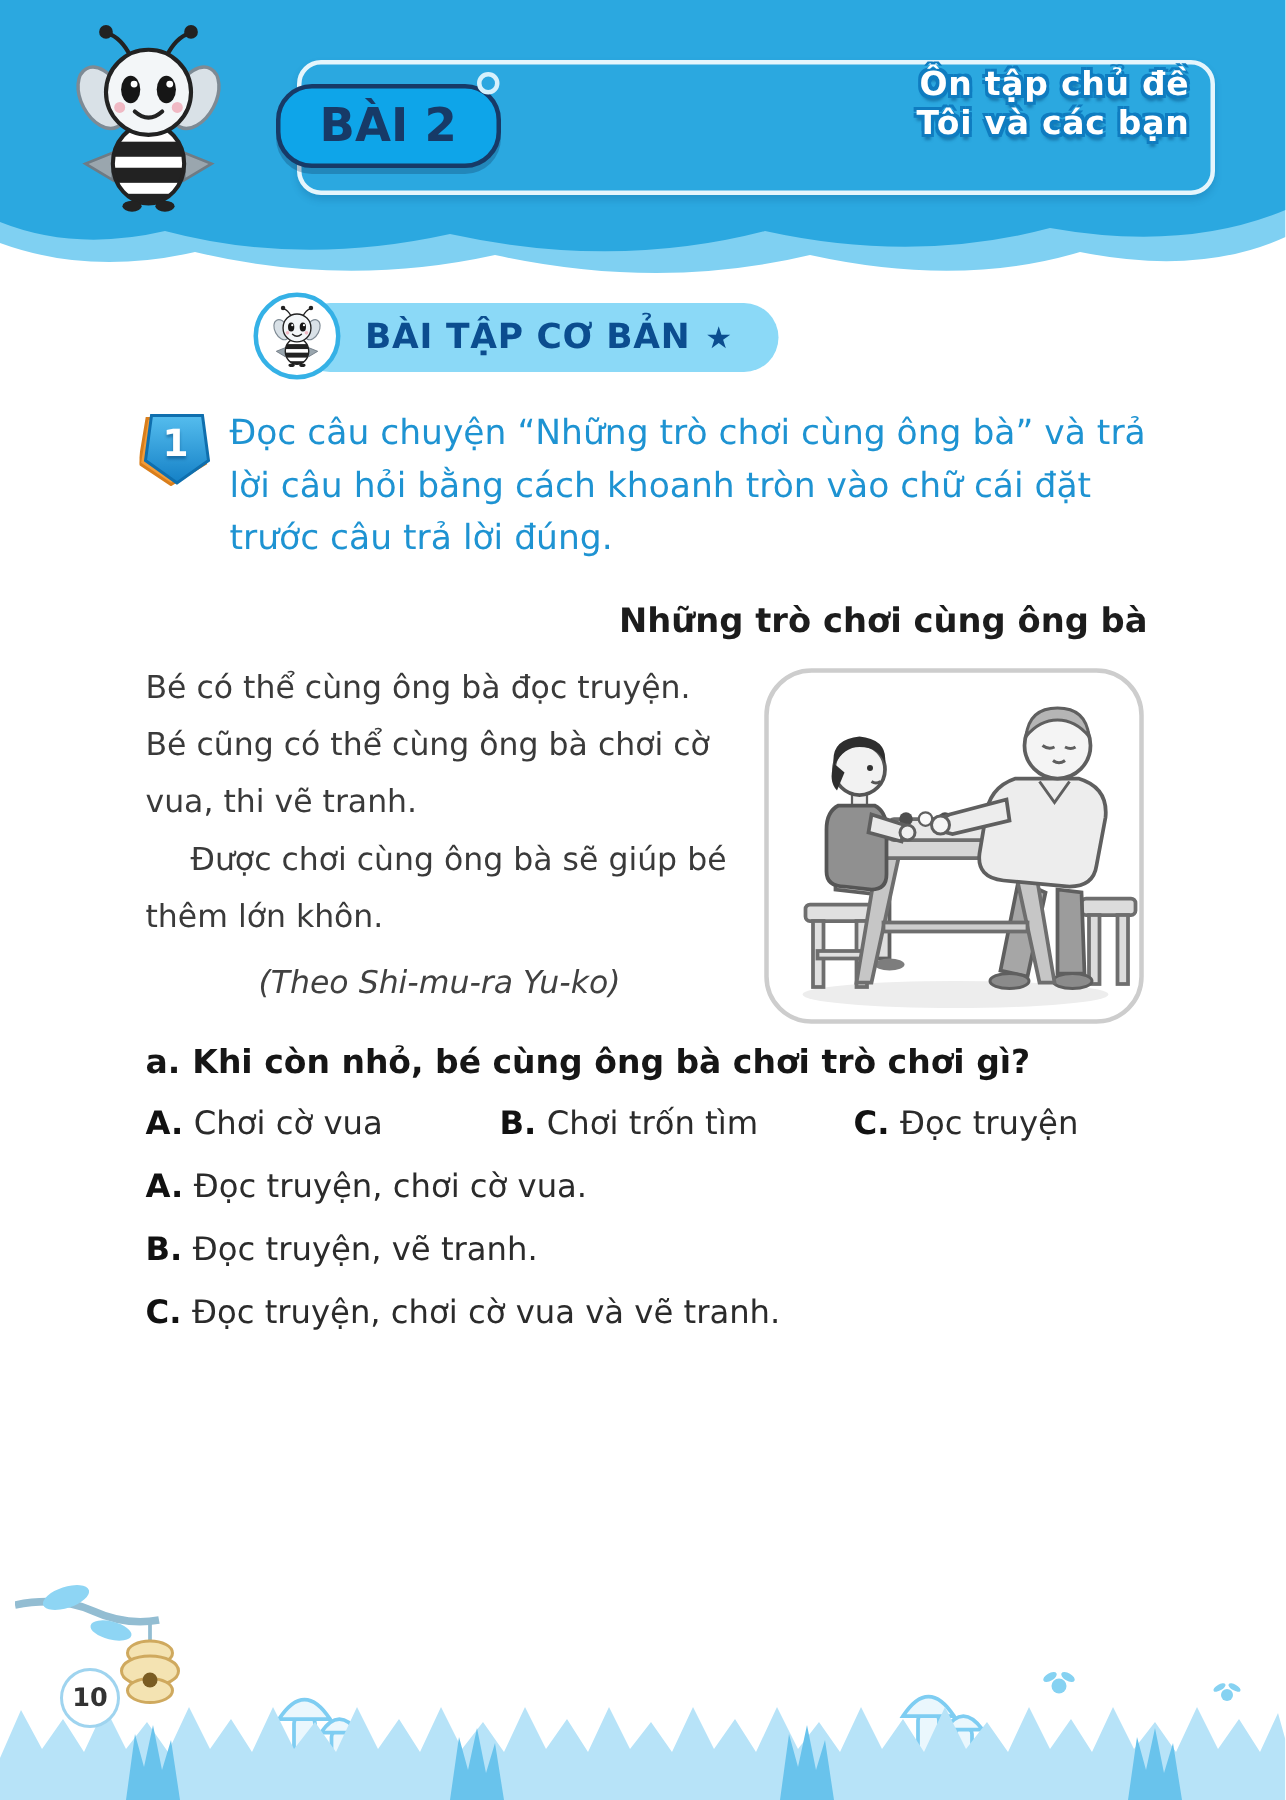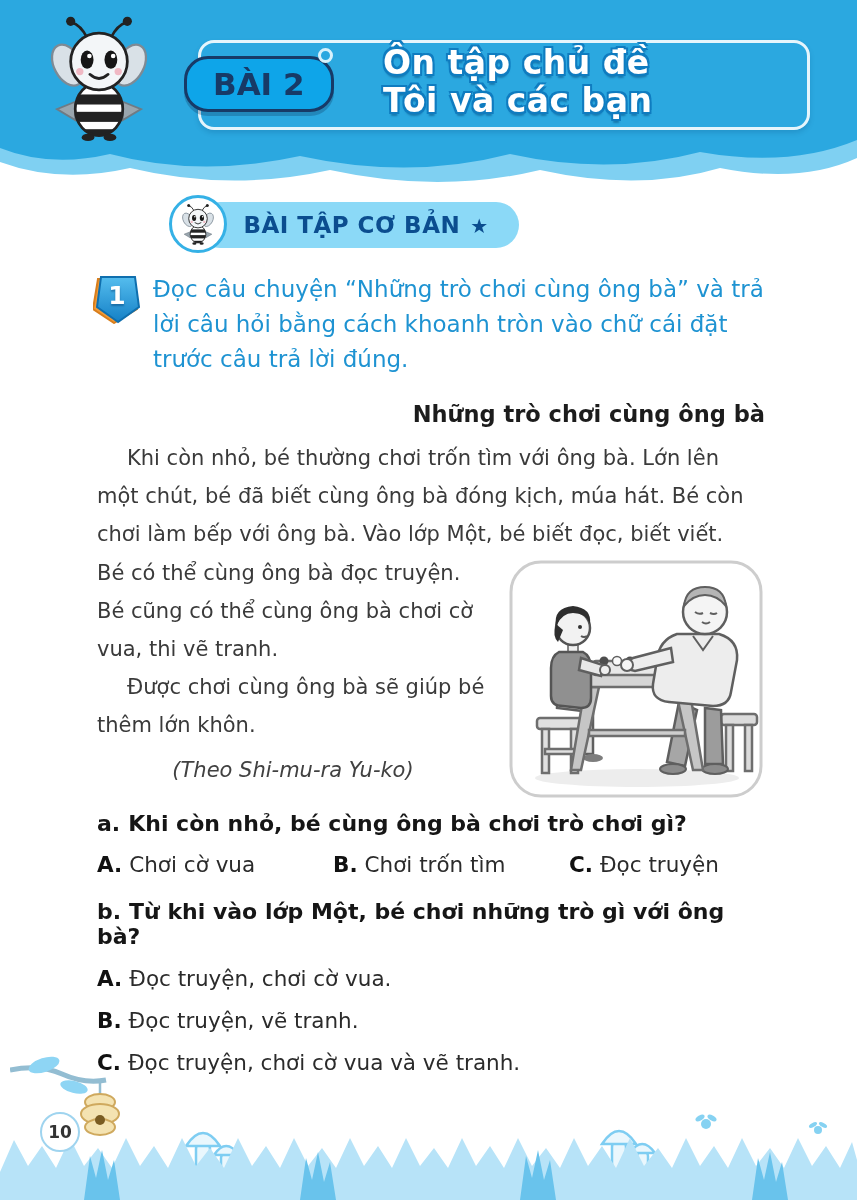--- a/index.html
+++ b/index.html
@@ -23,21 +23,21 @@
     background:#0ea5e9; border:3px solid #173a67; border-radius:24px;
     padding:7px 26px; font-size:31px; font-weight:bold; color:#173a67;
     box-shadow:0 4px 0 rgba(10,50,90,.28);
   }
   .bai-dot {
     position:absolute; left:318px; top:48px; z-index:7; width:15px; height:15px;
     border-radius:50%; background:#2aa7e0; border:3px solid #d6f1fc;
   }
   .page-title {
     position:absolute; left:383px; top:44px; width:410px; z-index:6;
-    text-align:left; font-size:33px; font-weight:bold; color:#ffffff;
+    text-align:right; font-size:22px; font-weight:bold; color:#ffffff;
     line-height:1.16; letter-spacing:.5px;
     text-shadow:-2px -2px 0 #0f7cc0, 2px -2px 0 #0f7cc0, -2px 2px 0 #0f7cc0,
                  2px 2px 0 #0f7cc0, 0 4px 2px rgba(9,84,134,.55);
   }
 
   
   .badge-row { position:absolute; top:202px; left:0; width:716px; display:flex; justify-content:center; z-index:3; }
   .badge-pill {
     position:relative; background:#8bd9f7; border-radius:27px;
     padding:10px 30px 10px 46px; font-size:23px; font-weight:bold;
@@ -167,21 +167,20 @@
           <polygon points="25,48 4,33 8,3 42,3 46,33" fill="url(#numgrad)" stroke="#0f6fae" stroke-width="2"></polygon>
         </svg>
         <span class="num">1</span>
       </span>
       <div class="instruction">Đọc câu chuyện “Những trò chơi cùng ông bà” và trả lời câu hỏi bằng cách khoanh tròn vào chữ cái đặt trước câu trả lời đúng.</div>
     </div>
 
     <div class="story-title">Những trò chơi cùng ông bà</div>
 
     <div class="story-body">
-      <p class="indent">Khi còn nhỏ, bé thường chơi trốn tìm với ông bà. Lớn lên một chút, bé đã biết cùng ông bà đóng kịch, múa hát. Bé còn chơi làm bếp với ông bà. Vào lớp Một, bé biết đọc, biết viết.</p>
 
       <span class="illustration">
         <svg viewBox="0 0 258 242" width="258" height="242">
           <rect x="4" y="4" width="250" height="234" rx="30" fill="#ffffff" stroke="#cdcdcd" stroke-width="3"></rect>
           <ellipse cx="130" cy="220" rx="102" ry="9" fill="#ededed"></ellipse>
           <g fill="#dcdcdc" stroke="#6e6e6e" stroke-width="2.5">
             <rect x="214" y="156" width="36" height="11" rx="3"></rect>
             <rect x="219" y="167" width="7" height="46"></rect>
             <rect x="238" y="167" width="7" height="46"></rect>
           </g>
@@ -242,23 +241,20 @@
         <span class="q-label">a.</span><span>Khi còn nhỏ, bé cùng ông bà chơi trò chơi gì?</span>
       </div>
       <div class="options-row">
         <span class="opt"><b>A.</b><span>Chơi cờ vua</span></span>
         <span class="opt"><b>B.</b><span>Chơi trốn tìm</span></span>
         <span class="opt"><b>C.</b><span>Đọc truyện</span></span>
       </div>
     </div>
 
     <div class="qa options-col">
-      <div class="q-text">
-        <span class="q-label">b.</span><span>Từ khi vào lớp Một, bé chơi những trò gì với ông bà?</span>
-      </div>
       <div class="opt"><b>A.</b><span>Đọc truyện, chơi cờ vua.</span></div>
       <div class="opt"><b>B.</b><span>Đọc truyện, vẽ tranh.</span></div>
       <div class="opt"><b>C.</b><span>Đọc truyện, chơi cờ vua và vẽ tranh.</span></div>
     </div>
 
   </div>
 
   <svg class="branch" width="120" height="92" viewBox="0 0 120 92">
     <path d="M0,14 Q30,8 52,18 Q74,28 96,24" stroke="#93bdd2" stroke-width="5" fill="none"></path>
     <ellipse cx="34" cy="9" rx="16" ry="7" fill="#8ed5f4" transform="rotate(-18 34 9)"></ellipse>

